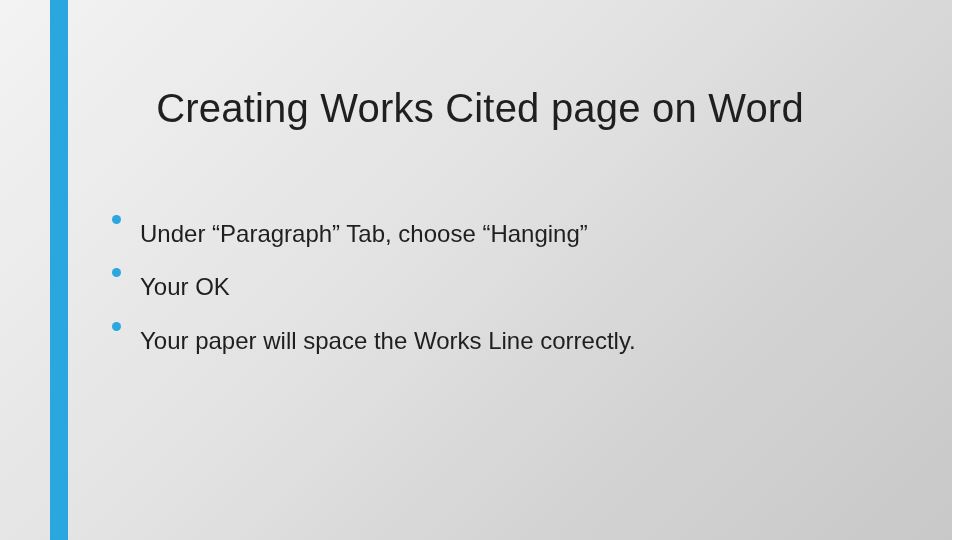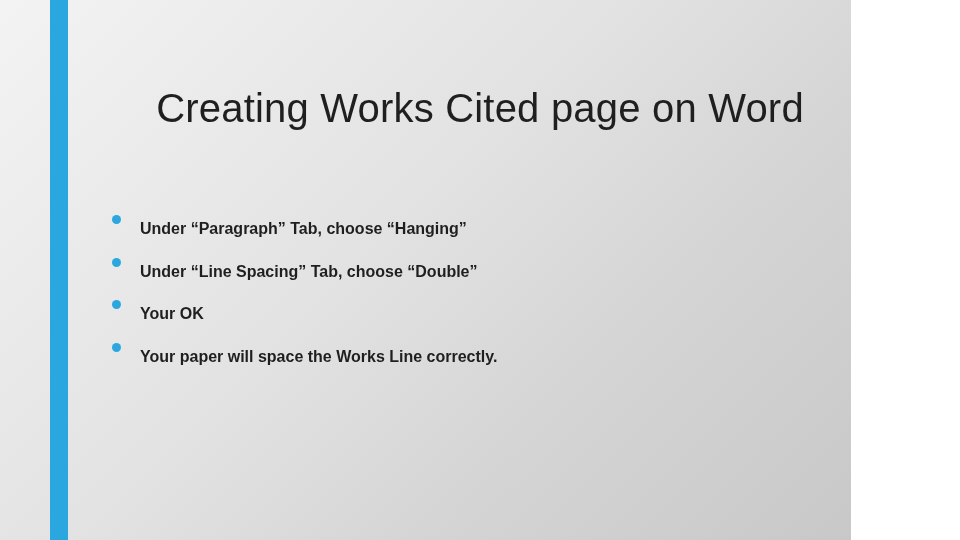--- a/index.html
+++ b/index.html
@@ -5,21 +5,21 @@
   html, body {
     margin: 0;
     padding: 0;
     width: 960px;
     height: 540px;
     overflow: hidden;
     font-family: "Segoe UI", "Corbel", "Helvetica Neue", Arial, sans-serif;
   }
   .slide {
     position: relative;
-    width: 851px;
+    width: 952px;
     height: 540px;
     background: linear-gradient(135deg, #f3f3f3 0%, #e2e2e2 45%, #d4d4d4 70%, #c8c8c8 100%);
     box-sizing: border-box;
   }
   .accent-bar {
     position: absolute;
     left: 50px;
     top: 0;
     width: 18px;
     height: 540px;
@@ -39,24 +39,24 @@
   .list {
     position: absolute;
     left: 112px;
     top: 215px;
     width: 790px;
   }
   .item {
     position: relative;
     padding-left: 28px;
     margin-bottom: 18px;
-    font-size: 16px;
+    font-size: 24px;
     line-height: 1.35;
     color: #1f1f1f;
-    font-weight: 700;
+    font-weight: 400;
   }
   .item .txt {
     display: block;
     padding-top: 3px;
   }
   .bullet {
     position: absolute;
     left: 0;
     top: 0;
     width: 9px;
@@ -73,24 +73,20 @@
 
   <div class="title">Creating Works Cited page on Word</div>
 
   <div class="list">
     <div class="item">
       <span class="bullet"></span>
       <span class="txt">Under “Paragraph” Tab, choose “Hanging”</span>
     </div>
     <div class="item">
       <span class="bullet"></span>
-      <span class="txt">Under “Line Spacing” Tab, choose “Double”</span>
-    </div>
-    <div class="item">
-      <span class="bullet"></span>
       <span class="txt">Your OK</span>
     </div>
     <div class="item">
       <span class="bullet"></span>
       <span class="txt">Your paper will space the Works Line correctly.</span>
     </div>
   </div>
 </div>
 
 </body></html>

